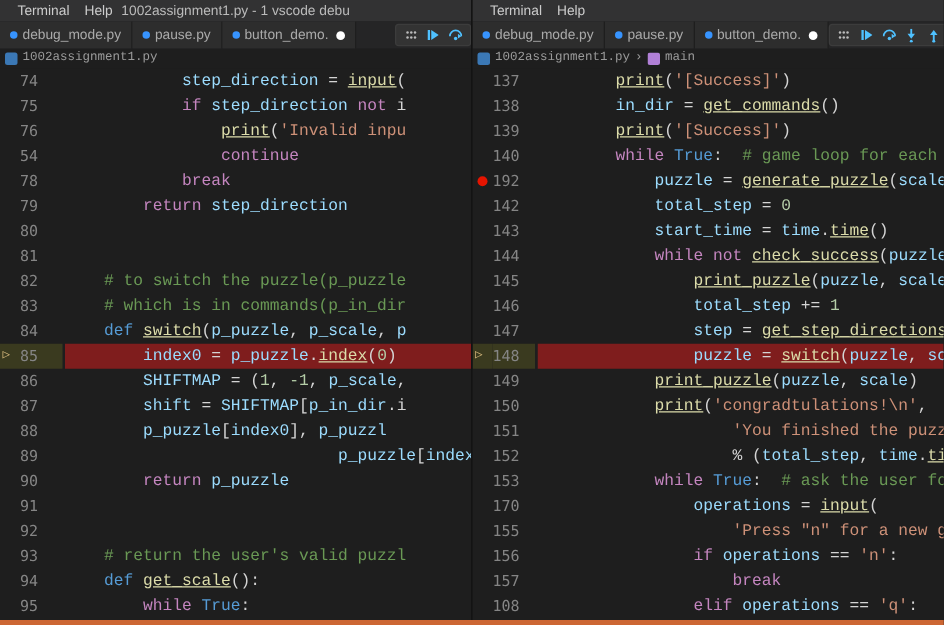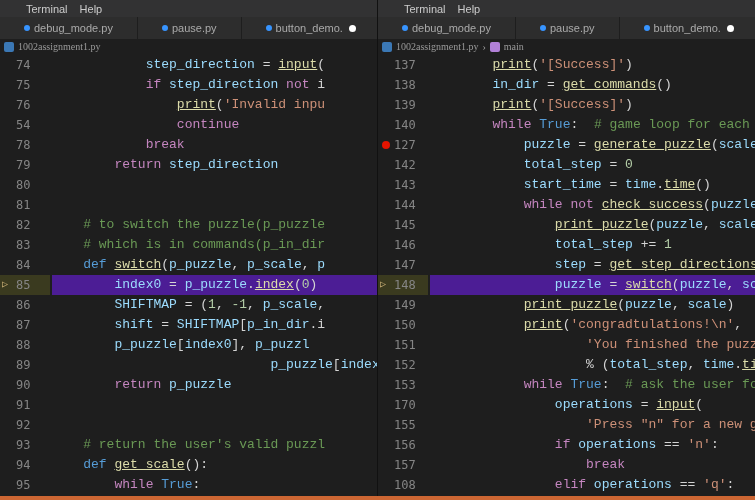--- a/index.html
+++ b/index.html
@@ -16,21 +16,21 @@
   .pane { flex: 1; display: flex; flex-direction: column; position: relative; overflow: hidden; }
   .pane + .pane { border-left: 1px solid #111; }
   .menubar {
     display: flex;
     background: #323233;
     height: 17px;
     font-family: -apple-system, 'Segoe UI', Arial, sans-serif;
     font-size: 11px;
     color: #ccc;
     align-items: center;
-    padding-left: 20px;
+    padding-left: 8px;
     position: relative;
   }
   .menubar .menu-item { padding: 0 6px; cursor: default; }
   .titlebar-text {
     position: absolute;
     left: 50%;
     transform: translateX(-50%);
     white-space: nowrap;
     color: #bbb;
     font-size: 11px;
@@ -40,21 +40,21 @@
     display: flex;
     background: #252526;
     height: 22px;
     font-family: -apple-system, 'Segoe UI', Arial, sans-serif;
     font-size: 11px;
     align-items: stretch;
     overflow: hidden;
   }
   .tab {
     display: flex; align-items: center;
-    padding: 0 24px; color: #aaa;
+    padding: 0 8px; color: #aaa;
     border-right: 1px solid #1e1e1e;
     background: #2d2d2d;
     white-space: nowrap;
     gap: 4px;
     text-align: center;
   }
   .tab-dot {
     width: 6px; height: 6px; border-radius: 50%;
     background: #3794ff;
   }
@@ -69,21 +69,21 @@
     background: #333;
     border: 1px solid #3c3c3c;
     border-radius: 3px;
     height: 18px;
     align-self: center;
   }
   .dbg-btn { width: 11px; height: 11px; cursor: pointer; display: flex; align-items: center; justify-content: center; }
   .dbg-btn svg { display: block; }
   .breadcrumbs {
     height: 16px;
-    font-family: Liberation Serif, serif;
+    font-family: Liberation Mono, monospace;
     font-size: 10px;
     color: #9a9a9a;
     display: flex; align-items: center;
     padding-left: 4px;
     gap: 4px;
     background: #1e1e1e;
     border-bottom: 1px solid #1e1e1e;
   }
   .bc-icon {
     width: 10px; height: 10px; border-radius: 2px;
@@ -107,21 +107,21 @@
     padding-right: 2px;
     user-select: none;
     position: relative;
   }
   .glyph-margin {
     width: 16px;
     position: relative;
   }
   .code { flex: 1; white-space: pre; overflow: hidden; }
   .line { height: 20px; }
-  .hl { background: #4c1d95; }
+  .hl { background: #7f1d1d; }
   .gutter .hl, .glyph-margin .hl { background: #3a3a1f; }
   .arrow {
     color: #d7ba7d;
     position: absolute;
     left: 2px;
     font-size: 10px;
   }
   .bp {
     position: absolute;
     left: 4px;
@@ -147,20 +147,21 @@
 </style>
 </head>
 <body>
 
 <div class="panes">
 
   <div class="pane">
     <div class="menubar">
       <span class="menu-item">Terminal</span>
       <span class="menu-item">Help</span>
+      <span class="titlebar-text">1002assignment1.py - 1 vscode debu</span>
     </div>
     <div class="tabstrip">
       <div class="tab">
           <span class="tab-dot"></span>
           <span>debug_mode.py</span>
         </div>
       <div class="tab">
           <span class="tab-dot"></span>
           <span>pause.py</span>
         </div>
@@ -353,21 +354,21 @@
           <div class="line" style="position: relative;"></div>
           <div class="line" style="position: relative;"></div>
           <div class="line" style="position: relative;"></div>
           <div class="line" style="position: relative;"></div>
         </div>
       <div class="gutter" id="gutter-right">
           <div class="line">137</div>
           <div class="line">138</div>
           <div class="line">139</div>
           <div class="line">140</div>
-          <div class="line">127</div>
+          <div class="line">192</div>
           <div class="line">142</div>
           <div class="line">143</div>
           <div class="line">144</div>
           <div class="line">145</div>
           <div class="line">146</div>
           <div class="line">147</div>
           <div class="line hl">148</div>
           <div class="line">149</div>
           <div class="line">150</div>
           <div class="line">151</div>

